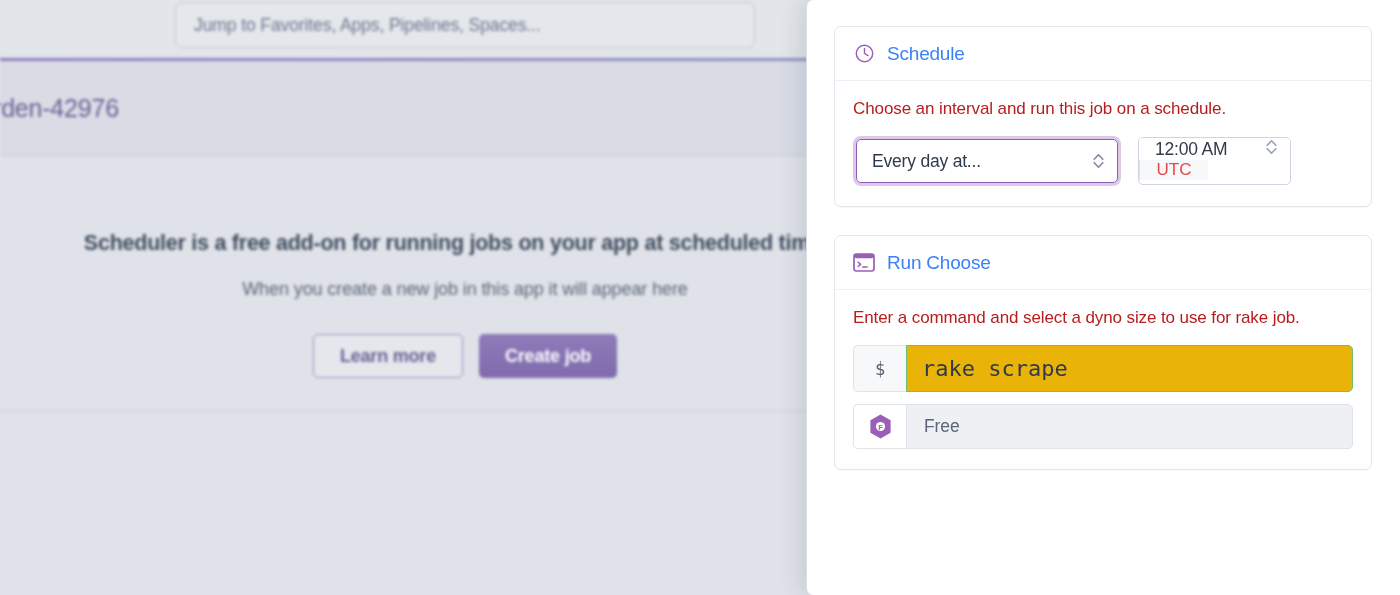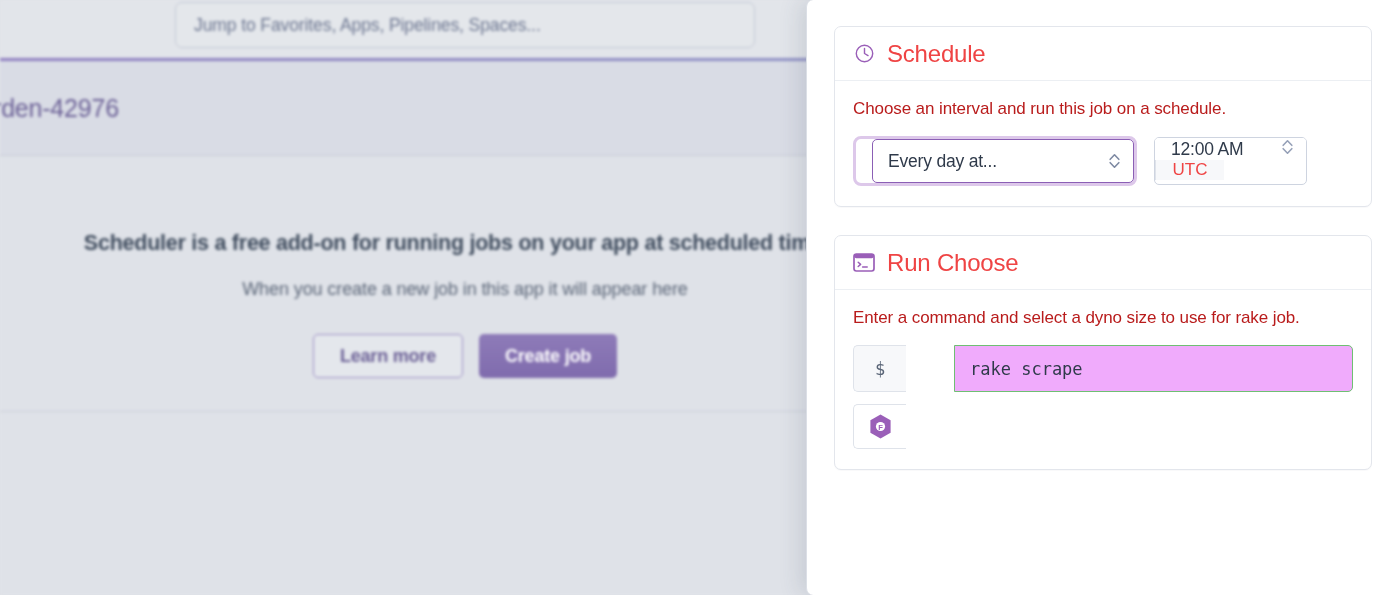--- a/index.html
+++ b/index.html
@@ -222,22 +222,22 @@
     width: 22px;
     height: 22px;
     margin-right: 12px;
     display: flex;
     align-items: center;
     justify-content: center;
     flex: 0 0 auto;
   }
   .card-head .icon svg { display: block; }
   .card-head .title {
-    font-size: 24px;
-    color: #ef4444;
+    font-size: 19px;
+    color: #3b82f6;
     letter-spacing: -0.2px;
   }
 
   .card-body {
     padding: 16px 18px 20px 18px;
   }
 
   .card-desc {
     font-size: 17px;
     color: #b91c1c;
@@ -262,21 +262,20 @@
   .select-box {
     width: 262px;
     height: 44px;
     background: #ffffff;
     border: 1.5px solid #8b5fb5;
     border-radius: 5px;
     display: flex;
     align-items: center;
     padding: 0 12px 0 15px;
     justify-content: space-between;
-    margin-left: 16px;
   }
   .select-box .val {
     font-size: 17.5px;
     color: #2f3a4a;
     letter-spacing: -0.2px;
   }
 
   .time-group {
     display: flex;
     align-items: stretch;
@@ -329,30 +328,29 @@
     border-radius: 5px 0 0 5px;
     display: flex;
     align-items: center;
     justify-content: center;
     font-family: "DejaVu Sans Mono", monospace;
     font-size: 17px;
     color: #5a6577;
   }
   .cmd-input {
     flex: 1;
-    background: #f0abfc;
+    background: #eab308;
     border: 1.5px solid #6fbf73;
     border-radius: 0 5px 5px 0;
     display: flex;
     align-items: center;
     padding-left: 15px;
     font-family: "DejaVu Sans Mono", monospace;
-    font-size: 17px;
+    font-size: 22px;
     color: #2f3a4a;
-    margin-left: 48px;
   }
 
   
   .dyno-row {
     display: flex;
     align-items: stretch;
     height: 45px;
   }
   .dyno-badge-cell {
     width: 53px;
@@ -476,19 +474,20 @@
         </div>
 
         <div class="dyno-row">
           <div class="dyno-badge-cell">
             <svg width="25" height="27" viewBox="0 0 25 27" aria-hidden="true">
               <polygon points="12.5,1.6 22.6,7.3 22.6,19.7 12.5,25.4 2.4,19.7 2.4,7.3" fill="#9a5fb8"></polygon>
               <circle cx="12.5" cy="13.5" r="4.6" fill="#ffffff"></circle>
               <text x="12.5" y="17.1" text-anchor="middle" font-family="Liberation Sans, sans-serif" font-size="7.6" font-weight="bold" fill="#9a5fb8">F</text>
             </svg>
           </div>
+          <div class="dyno-select">Free</div>
         </div>
 
       </div>
     </div>
 
   </div>
 </div>
 
 </body></html>

